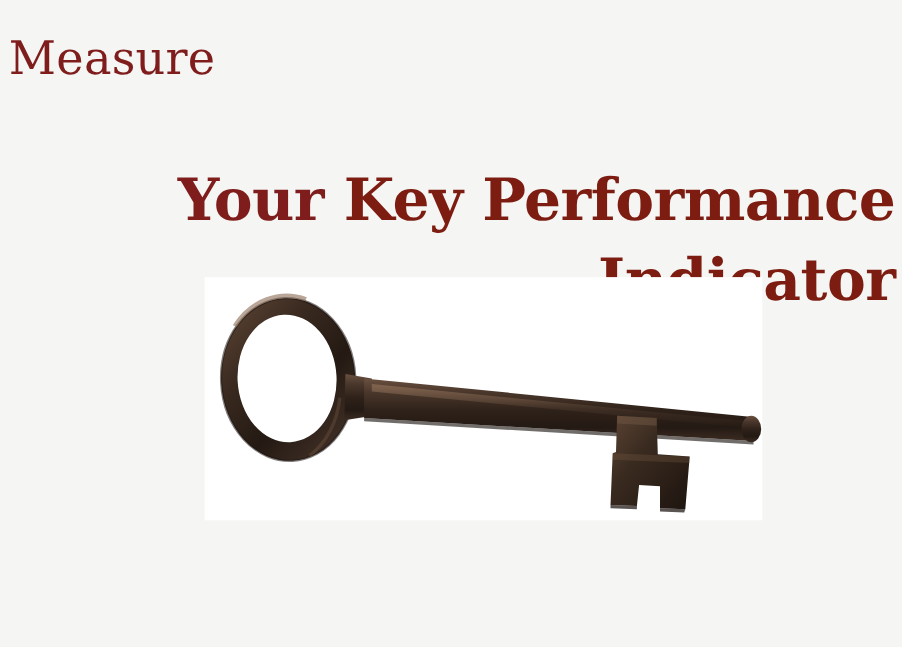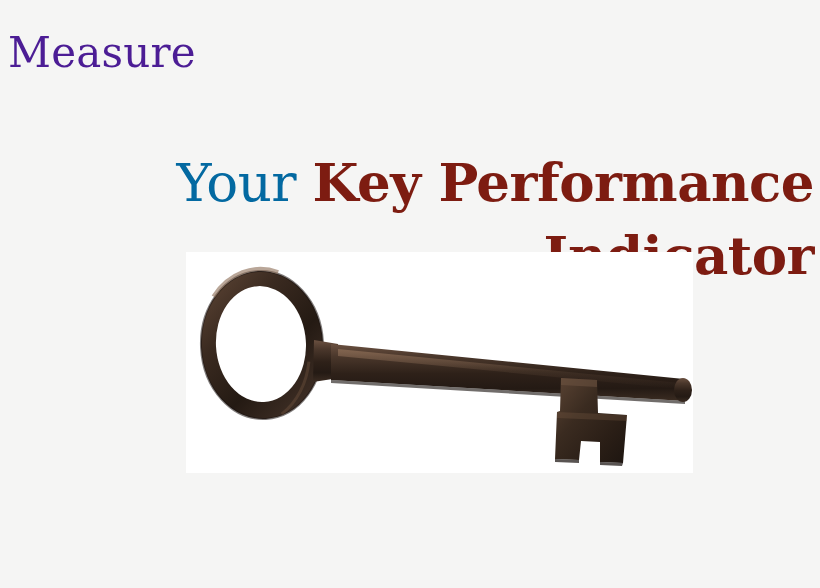--- a/index.html
+++ b/index.html
@@ -24,41 +24,41 @@
 
   
   .kicker {
     position: absolute;
     left: 8px;
     top: 28px;
     font-family: "DejaVu Serif", serif;
     font-size: 42px;
     line-height: 50px;
     font-weight: 400;
-    color: #4c1d95;
+    color: #7f1d1d;
     letter-spacing: 0.2px;
     white-space: nowrap;
   }
 
   
   .headline {
     position: absolute;
     left: 0;
     right: 6px;
     top: 146px;
     text-align: right;
     font-family: "DejaVu Serif", serif;
     font-size: 53px;
     line-height: 72px;
     letter-spacing: -0.5px;
     white-space: nowrap;
   }
   .headline .lead {
-    font-weight: 400;
-    color: #0369a1;
+    font-weight: 700;
+    color: #7f1d1d;
     margin-top: 21px;
   }
   .headline .emph {
     font-weight: 700;
     color: #7d1c11;
   }
   .headline-line {
     display: block;
   }
 

